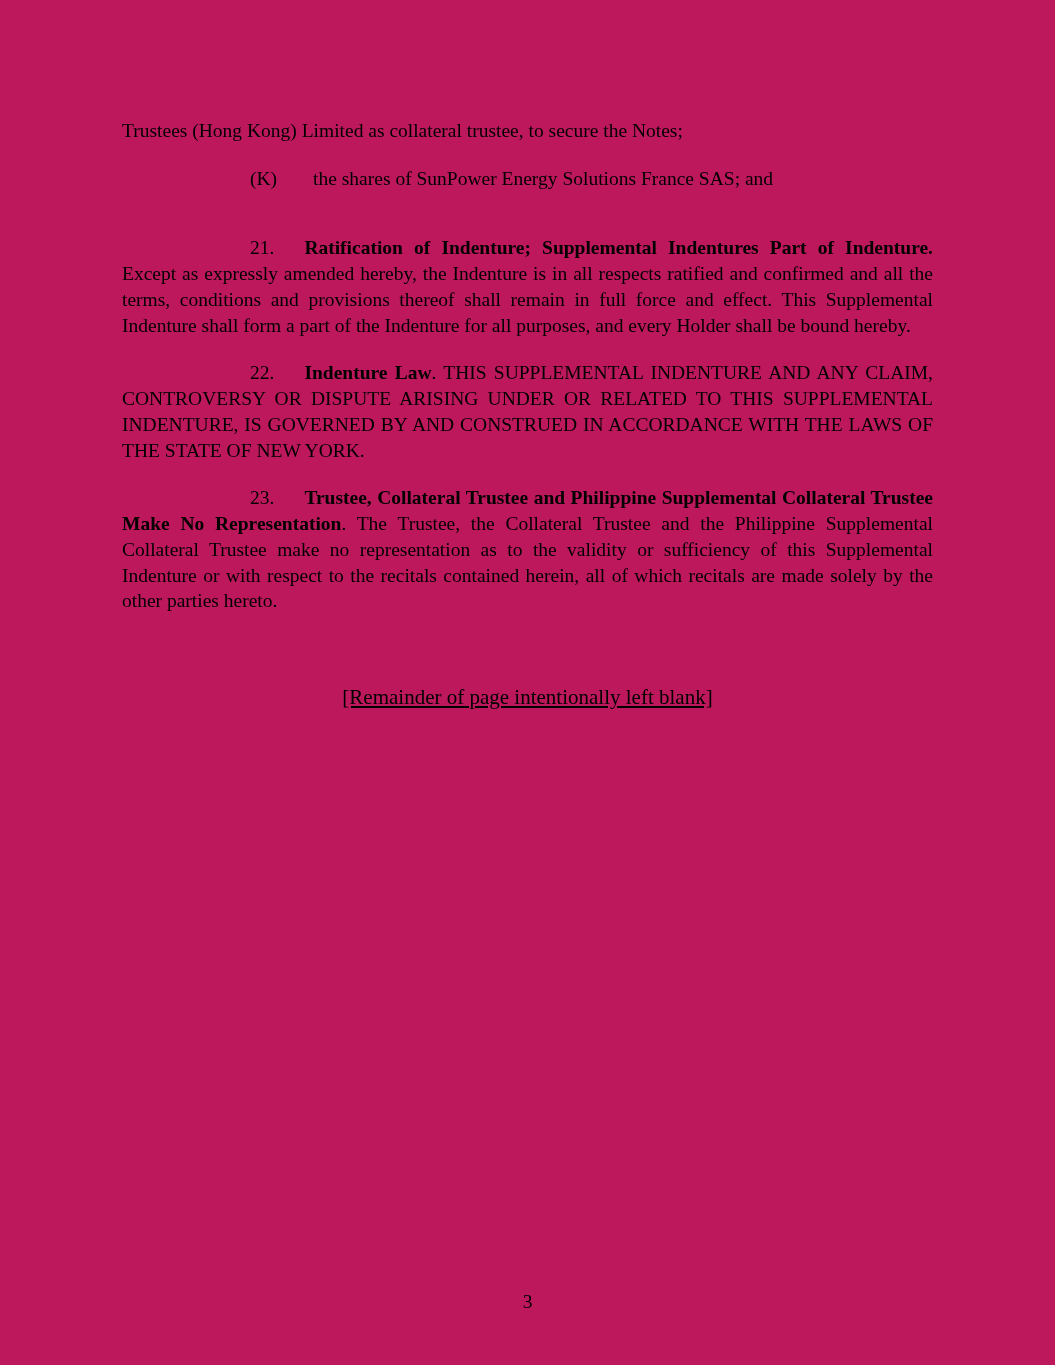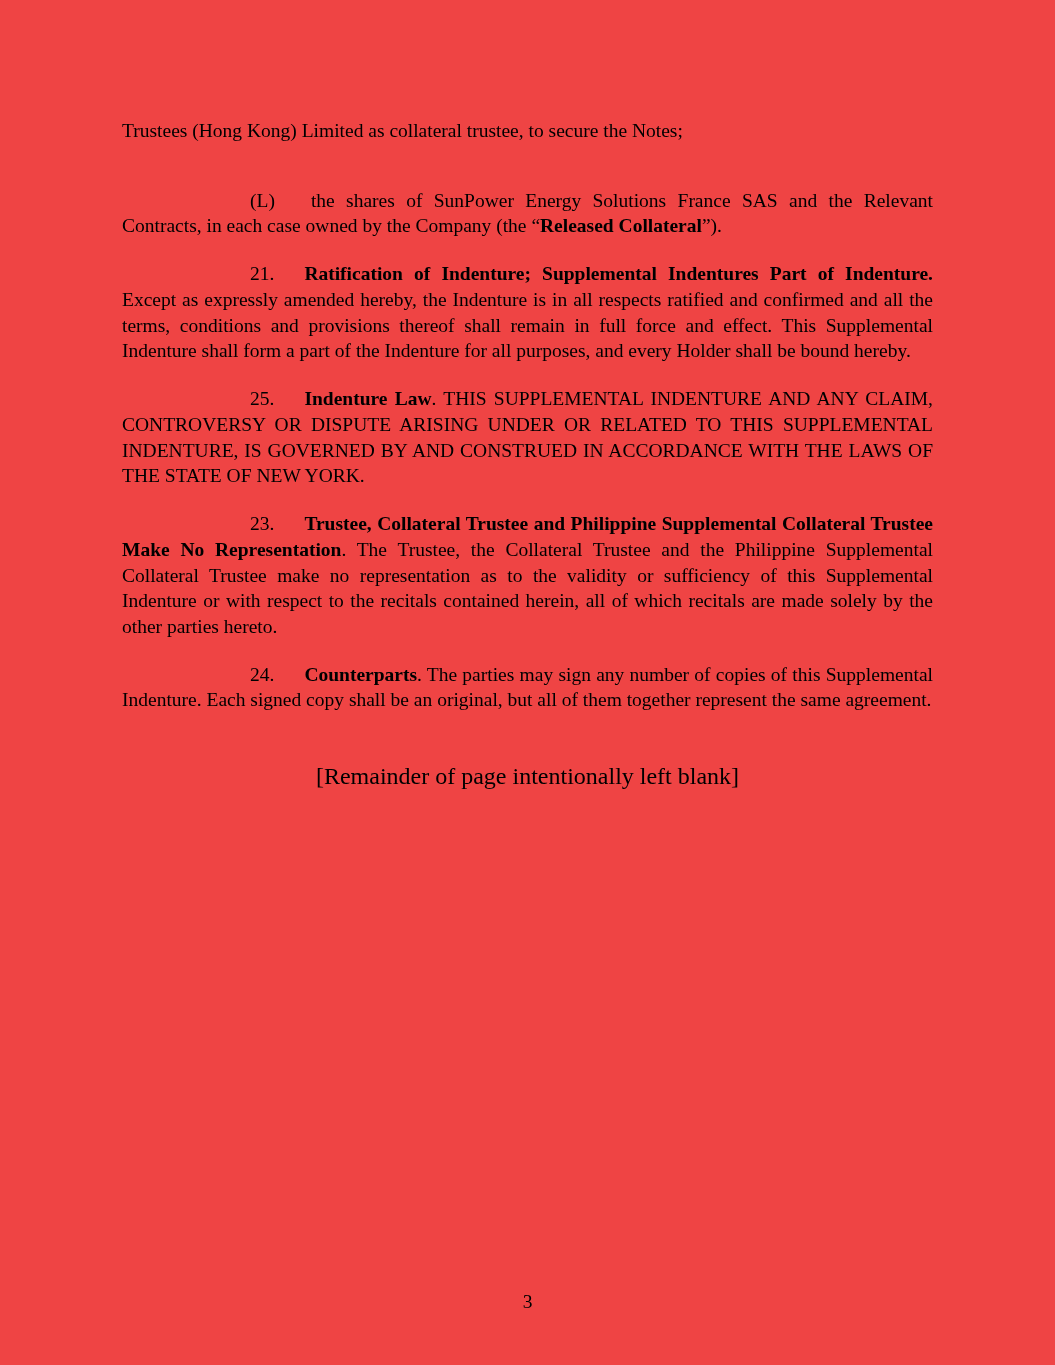--- a/index.html
+++ b/index.html
@@ -8,21 +8,21 @@
     background: #ffffff;
   }
   body {
     font-family: "Liberation Serif", "DejaVu Serif", serif;
     color: #000000;
   }
   .page {
     width: 1055px;
     height: 1365px;
     position: relative;
-    background: #ef4444;
+    background: #be185d;
     box-sizing: border-box;
     padding: 118px 122px 40px 122px;
   }
   .doc-body {
     font-size: 19.5px;
     line-height: 1.32;
     text-align: justify;
     text-justify: inter-word;
   }
   p.para {
@@ -55,65 +55,63 @@
     position: absolute;
     bottom: 52px;
     left: 0;
     right: 0;
     text-align: center;
     font-size: 19.5px;
   }
   .blank-note {
     margin-top: 26px;
     text-align: center;
-    font-size: 24px;
+    font-size: 21px;
+    text-decoration: underline;
   }
 </style>
 </head>
 <body>
 
 <div class="page">
   <div class="doc-body">
 
     <p class="para">
       <span>Trustees (Hong Kong) Limited as collateral trustee, to secure the Notes;</span>
     </p>
 
     <div class="spacer"></div>
 
+    <p class="para">
+      <span class="lead-tab"></span><span>(K)</span><span class="mid-tab"></span><span>the shares of SunPower Energy Solutions France SAS; and</span>
+    </p>
 
     <div class="spacer"></div>
 
-    <p class="para">
-      <span class="lead-tab"></span><span>(L)</span><span class="mid-tab"></span><span>the shares of SunPower Energy Solutions France SAS and the Relevant Contracts, in each case owned by the Company (the “</span><b>Released Collateral</b><span>”).</span>
-    </p>
 
     <div class="spacer"></div>
 
     <p class="para">
       <span class="num-tab"></span><span>21.</span><span class="num-gap"></span><b>Ratification of Indenture; Supplemental Indentures Part of Indenture.</b><span> Except as expressly amended hereby, the Indenture is in all respects ratified and confirmed and all the terms, conditions and provisions thereof shall remain in full force and effect. This Supplemental Indenture shall form a part of the Indenture for all purposes, and every Holder shall be bound hereby.</span>
     </p>
 
     <div class="spacer"></div>
 
     <p class="para">
-      <span class="num-tab"></span><span>25.</span><span class="num-gap"></span><b>Indenture Law</b><span>. THIS SUPPLEMENTAL INDENTURE AND ANY CLAIM, CONTROVERSY OR DISPUTE ARISING UNDER OR RELATED TO THIS SUPPLEMENTAL INDENTURE, IS GOVERNED BY AND CONSTRUED IN ACCORDANCE WITH THE LAWS OF THE STATE OF NEW YORK.</span>
+      <span class="num-tab"></span><span>22.</span><span class="num-gap"></span><b>Indenture Law</b><span>. THIS SUPPLEMENTAL INDENTURE AND ANY CLAIM, CONTROVERSY OR DISPUTE ARISING UNDER OR RELATED TO THIS SUPPLEMENTAL INDENTURE, IS GOVERNED BY AND CONSTRUED IN ACCORDANCE WITH THE LAWS OF THE STATE OF NEW YORK.</span>
     </p>
 
     <div class="spacer"></div>
 
     <p class="para">
       <span class="num-tab"></span><span>23.</span><span class="num-gap"></span><b>Trustee, Collateral Trustee and Philippine Supplemental Collateral Trustee Make No Representation</b><span>. The Trustee, the Collateral Trustee and the Philippine Supplemental Collateral Trustee make no representation as to the validity or sufficiency of this Supplemental Indenture or with respect to the recitals contained herein, all of which recitals are made solely by the other parties hereto.</span>
     </p>
 
     <div class="spacer"></div>
 
-    <p class="para">
-      <span class="num-tab"></span><span>24.</span><span class="num-gap"></span><b>Counterparts</b><span>. The parties may sign any number of copies of this Supplemental Indenture. Each signed copy shall be an original, but all of them together represent the same agreement.</span>
-    </p>
 
     <div class="spacer"></div>
 
 
     <div class="blank-note">[Remainder of page intentionally left blank]</div>
 
   </div>
 
   <div class="page-number">3</div>
 </div>

